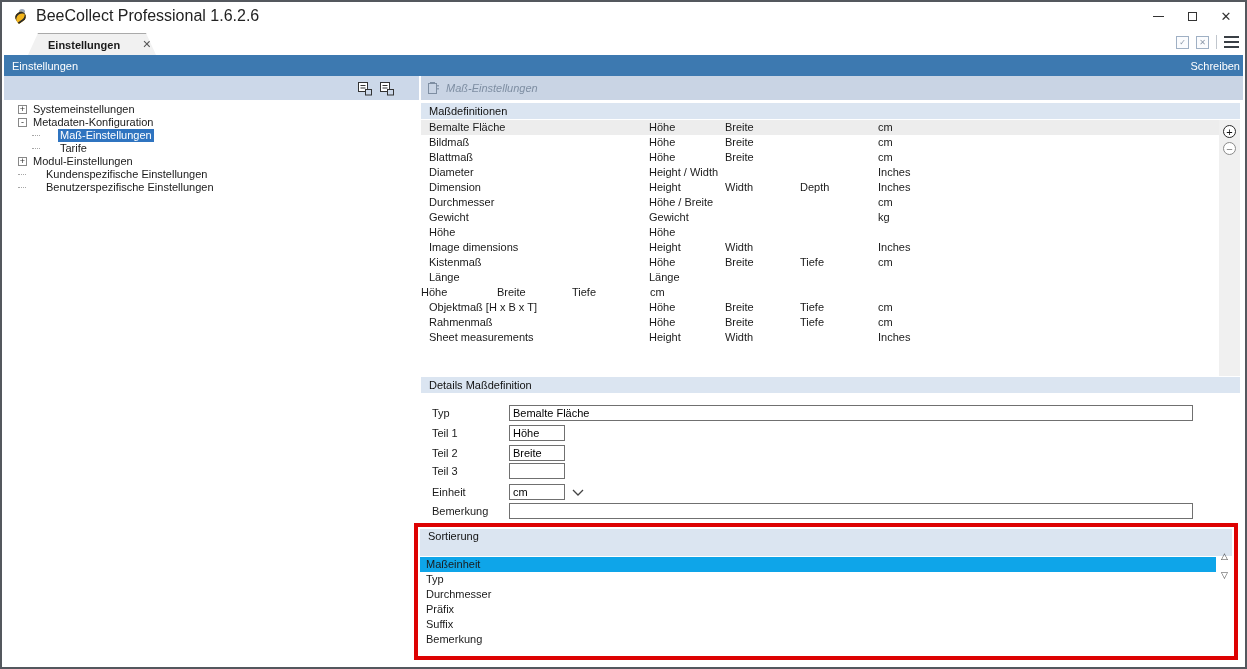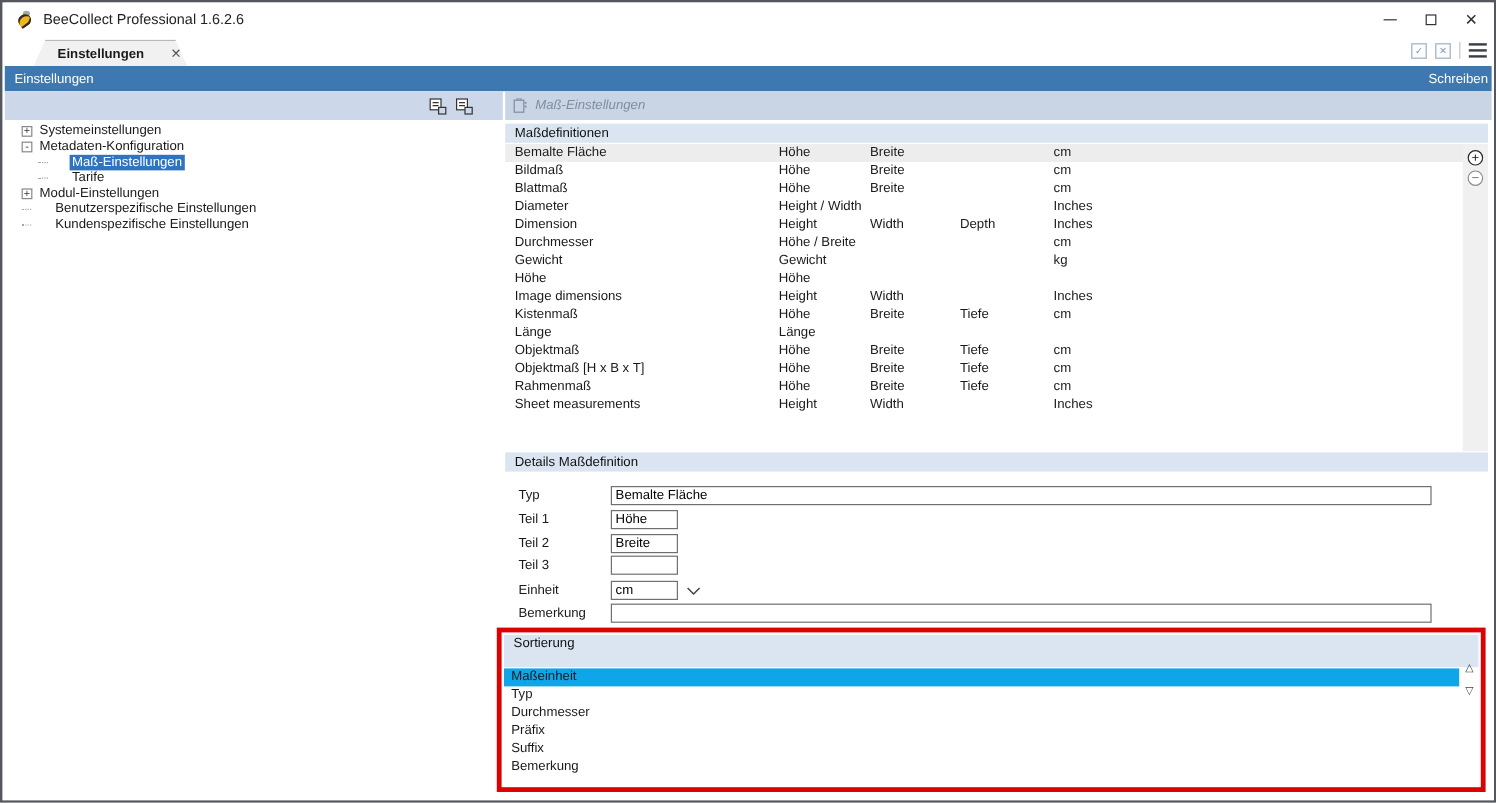--- a/index.html
+++ b/index.html
@@ -11,21 +11,21 @@
 
   
   .titlebar { position:absolute; left:2px; top:0; right:2px; height:28px; background:#fff;
               display:flex; align-items:center; }
   .app-icon { width:15px; height:15px; margin-left:9px; position:relative; }
   .app-icon .body { position:absolute; left:2px; top:3px; width:11px; height:10px;
                     border-radius:50% 50% 50% 10%; background:#f2b51c;
                     box-shadow:inset 0 -2px 0 #2a2a2a, inset 0 2px 0 #2a2a2a; transform:rotate(-35deg);}
   .app-icon .wing { position:absolute; left:6px; top:0px; width:6px; height:5px; border-radius:50%;
                     background:#9aa7b8; }
-  .title-text { margin-left:8px; font-size:12px; color:#222; }
+  .title-text { margin-left:8px; font-size:16px; color:#222; }
   .win-controls { position:absolute; right:0; top:0; height:28px; display:flex; }
   .win-btn { width:34px; height:28px; display:flex; align-items:center; justify-content:center;
              color:#333; font-size:13px; }
   .glyph-min { width:11px; height:0; border-top:1px solid #333; display:block; }
   .glyph-max { width:9px; height:9px; border:1px solid #333; display:block; }
 
   
   .tabbar { position:absolute; left:2px; top:29px; right:2px; height:24px; background:#fff; }
   .tab { position:absolute; left:24px; top:2px; width:128px; height:22px; background:#f1f1f1;
          clip-path:polygon(10px 0, calc(100% - 10px) 0, 100% 100%, 0 100%);
@@ -191,27 +191,27 @@
       </div>
 
       <div class="tree-item">
         <span class="expander">+</span>
         <span class="tree-label">Modul-Einstellungen</span>
       </div>
 
       <div class="tree-item">
         <span class="twig"></span>
         <span class="expander" style="visibility: hidden;"></span>
-        <span class="tree-label">Benutzerspezifische Einstellungen</span>
+        <span class="tree-label">Kundenspezifische Einstellungen</span>
       </div>
 
       <div class="tree-item">
         <span class="twig"></span>
         <span class="expander" style="visibility: hidden;"></span>
-        <span class="tree-label">Kundenspezifische Einstellungen</span>
+        <span class="tree-label">Benutzerspezifische Einstellungen</span>
       </div>
 
   </div>
 
   <div class="rp">
 
     <div class="sec-bar defs-bar">Maßdefinitionen</div>
 
     <div class="table">
 
@@ -297,21 +297,20 @@
 
         <div class="trow">
           <span class="c-name">Länge</span>
           <span class="c-t1">Länge</span>
           <span class="c-t2"></span>
           <span class="c-t3"></span>
           <span class="c-unit"></span>
         </div>
 
         <div class="trow">
-          <span class="c-name">Objektmaß</span>
           <span class="c-t1">Höhe</span>
           <span class="c-t2">Breite</span>
           <span class="c-t3">Tiefe</span>
           <span class="c-unit">cm</span>
         </div>
 
         <div class="trow">
           <span class="c-name">Objektmaß [H x B x T]</span>
           <span class="c-t1">Höhe</span>
           <span class="c-t2">Breite</span>

